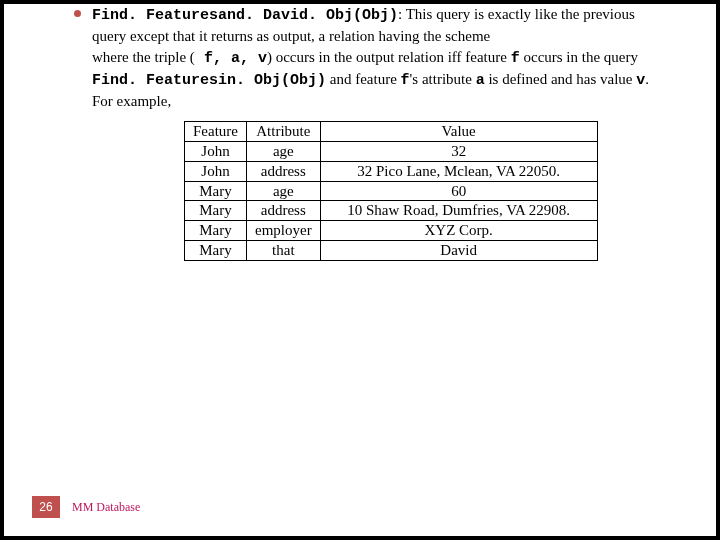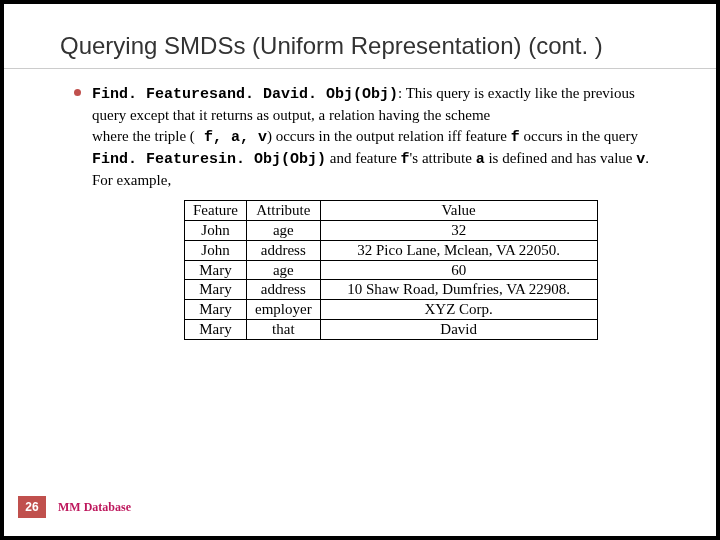--- a/index.html
+++ b/index.html
@@ -87,25 +87,24 @@
     vertical-align: middle;
     line-height: 1.25;
   }
   table.data th {
     font-weight: normal;
   }
   .col-val { min-width: 260px; margin-left: 44px; }
   .footer {
     position: absolute;
     bottom: 18px;
-    left: 14px;
+    left: 28px;
     display: flex;
     align-items: center;
     gap: 12px;
-    font-weight: bold;
   }
   .pagenum {
     width: 28px;
     height: 22px;
     background: #c0504d;
     color: #fff;
     font-family: Arial, sans-serif;
     font-size: 12px;
     display: flex;
     align-items: center;
@@ -114,21 +113,20 @@
   .course {
     font-size: 12px;
     color: #be185d;
   }
 </style>
 </head>
 <body>
 
 <div class="slide">
 
-  <div class="title">Querying SMDSs (Uniform Representation) (cont. )</div>
 
   <div class="body">
 
     <div class="bullet">
       <span class="mono">Find. Featuresand. David. Obj(Obj)</span><span>: This query is exactly like the previous query except that it returns as output,  a relation having the scheme</span>
       <div>
         <span>where the triple (</span><span class="mono"> f, a, v</span><span>) occurs in the output relation iff feature </span><span class="mono">f</span><span> occurs in the query </span><span class="mono">Find. Featuresin. Obj(Obj)</span><span> and feature </span><span class="mono">f</span><span>'s attribute </span><span class="mono">a</span><span> is defined and has value </span><span class="mono">v</span><span>.  For example,</span>
       </div>
     </div>
 

